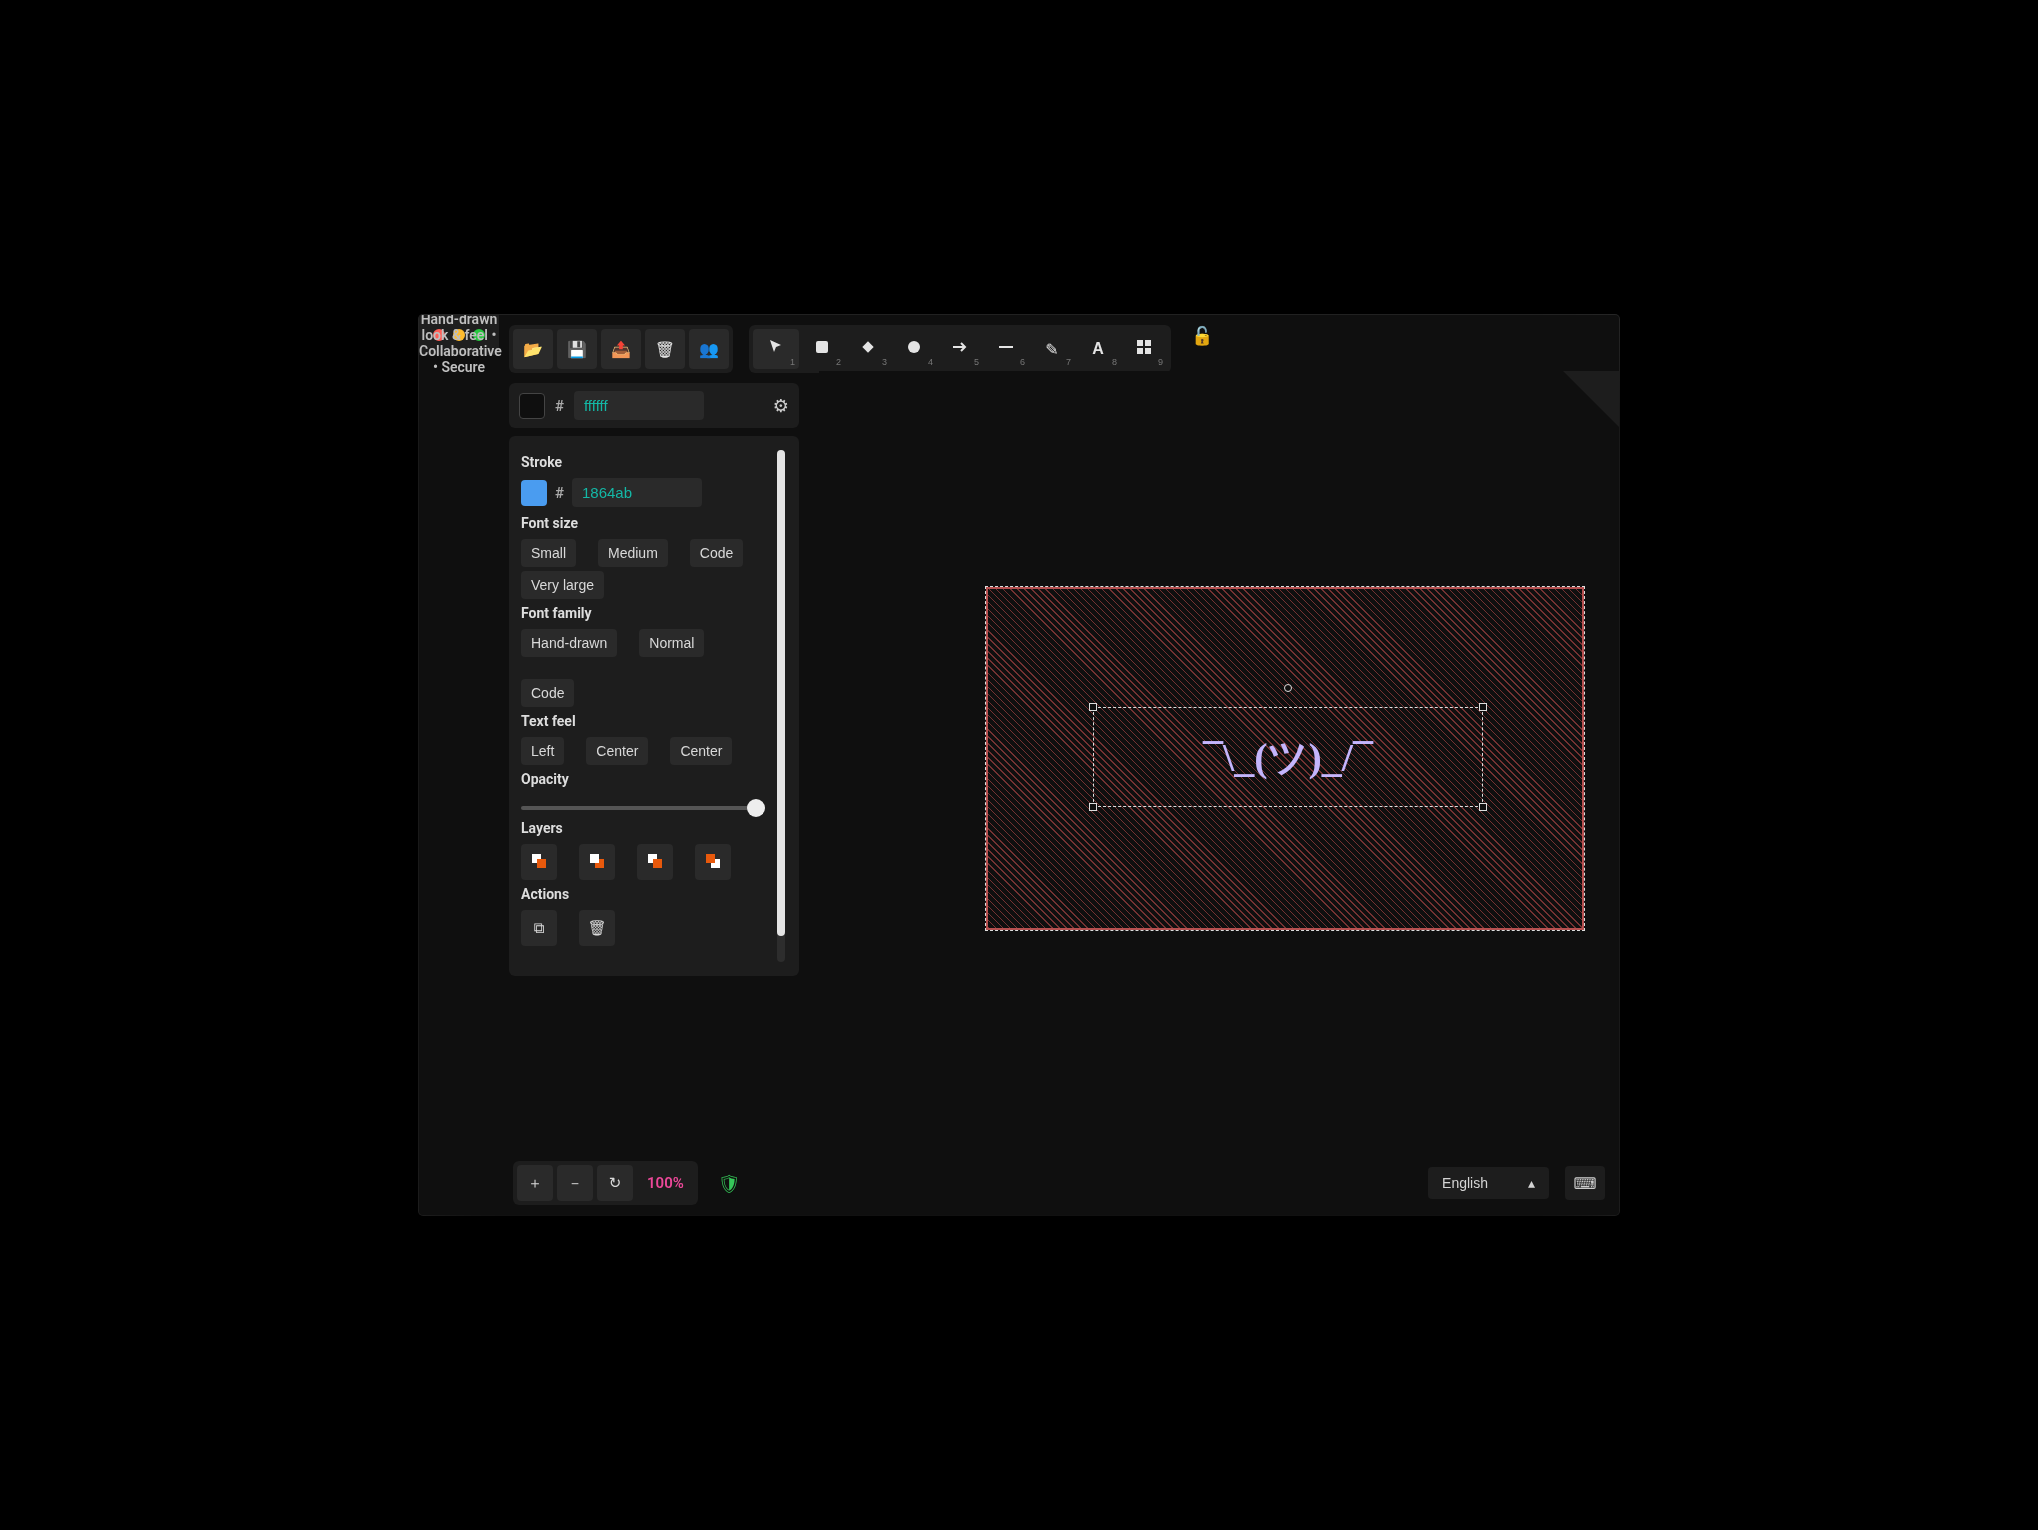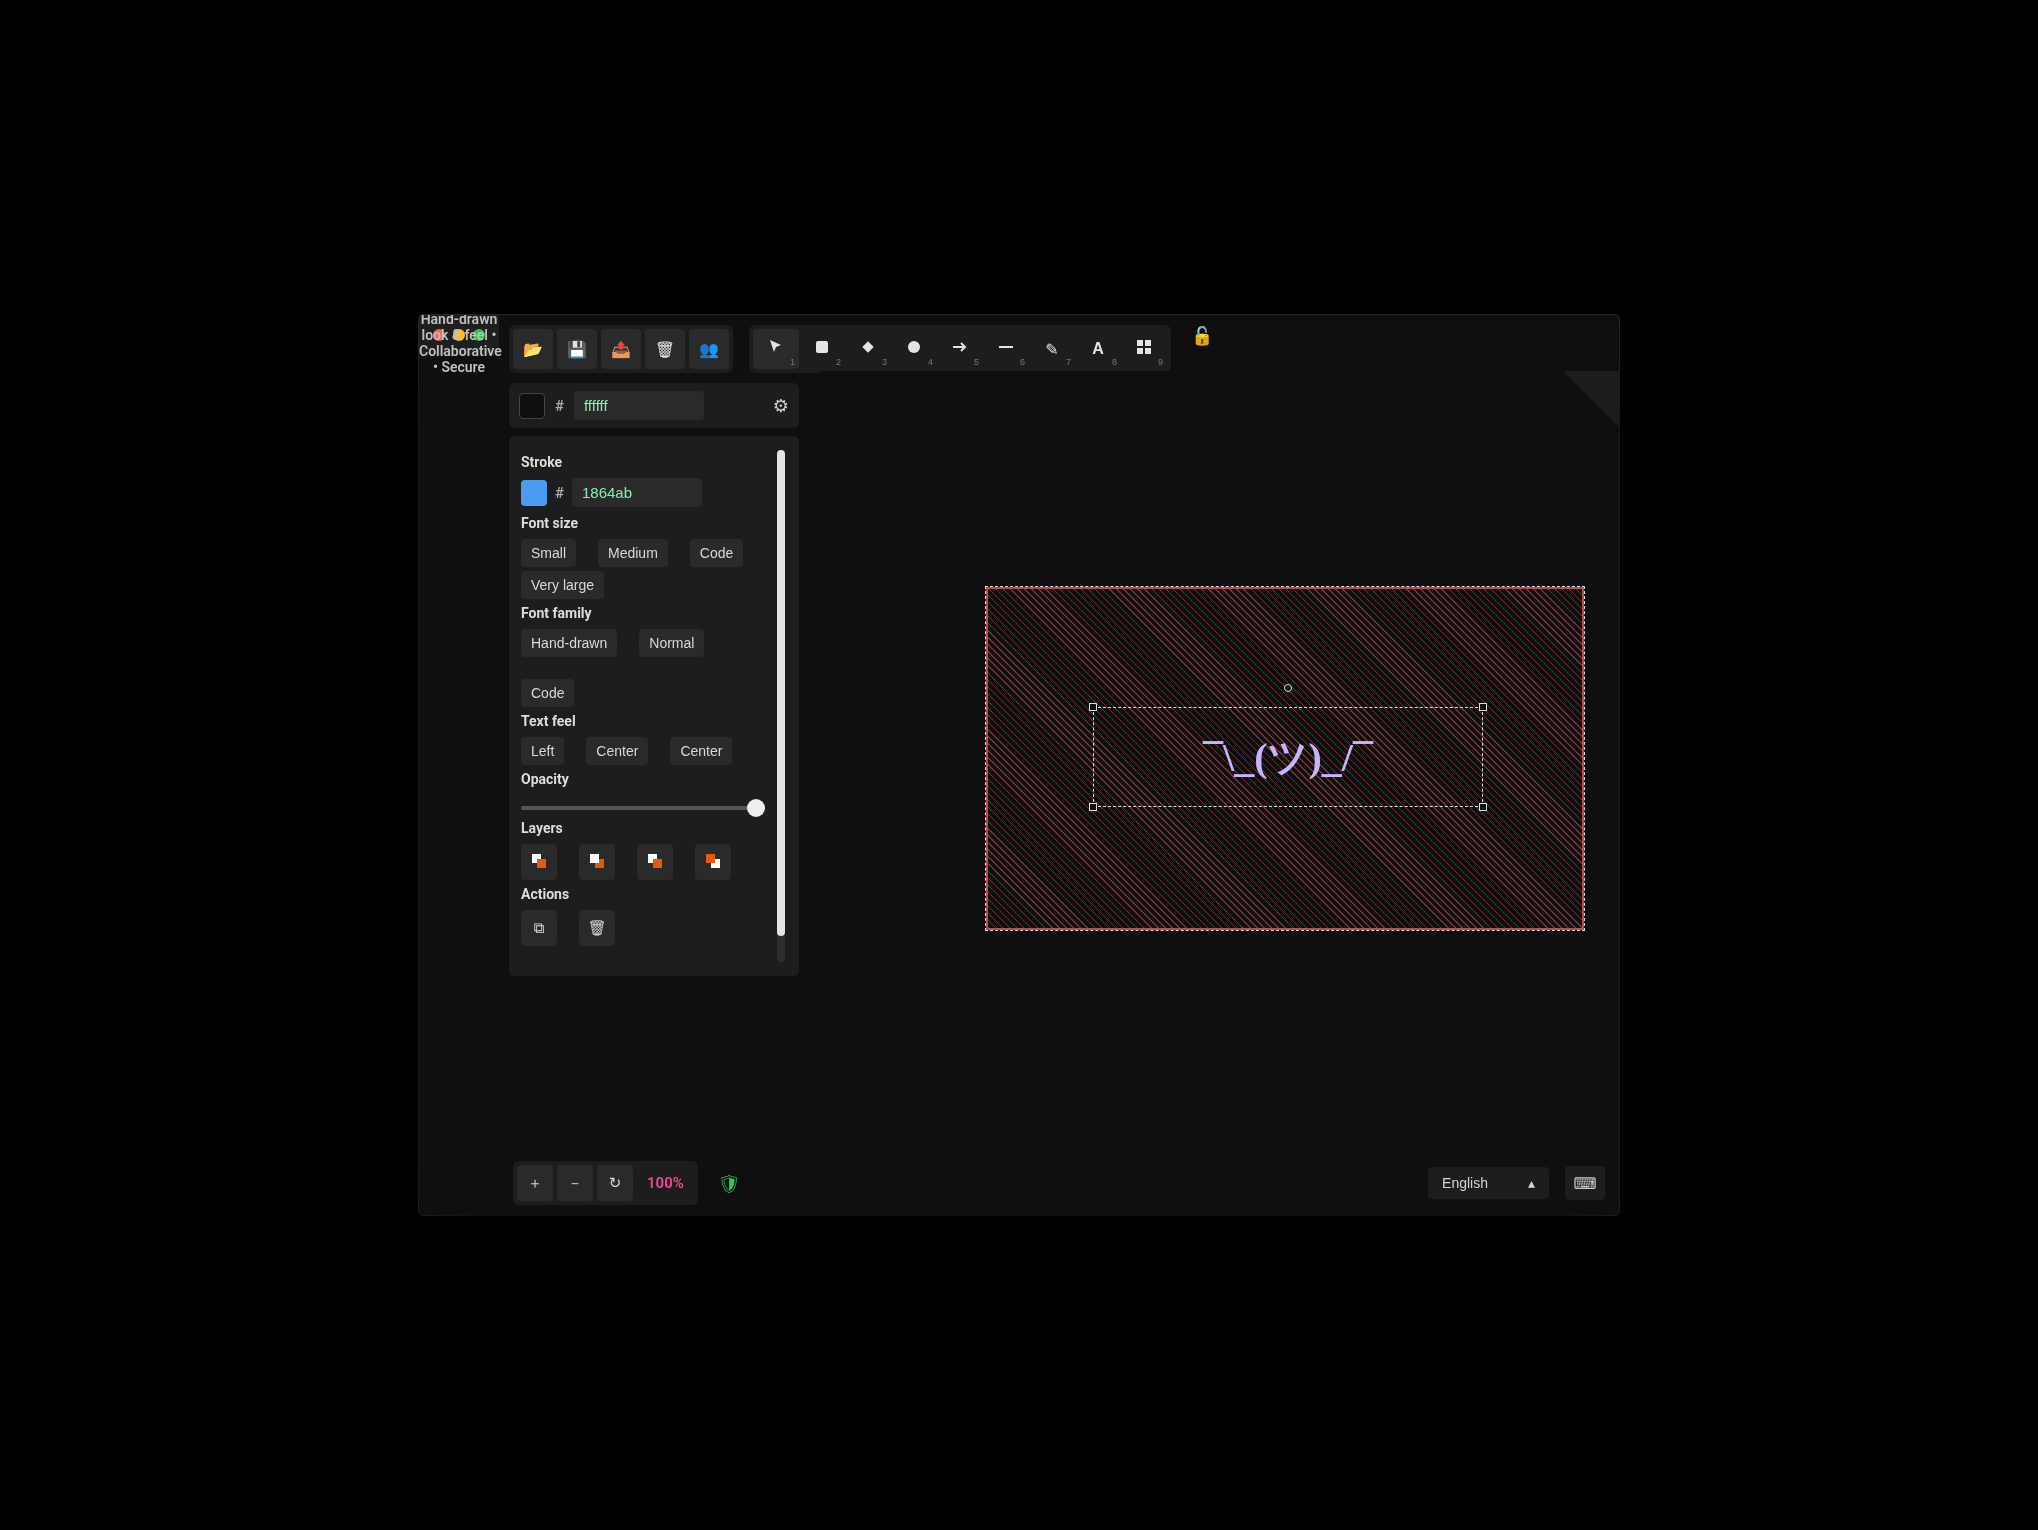--- a/index.html
+++ b/index.html
@@ -56,21 +56,21 @@
     margin-left:10px; margin-top:0; width:290px;
     display:flex; flex-direction:column; gap:8px;
   }
   .color-row {
     background:#1d1d1d; border-radius:6px; padding:8px 10px;
     display:flex; align-items:center; gap:10px;
   }
   .swatch { width:26px; height:26px; border-radius:4px; border:1px solid #444;}
   .hash { color:#aaa; font-weight:600; font-size:15px;}
   .colorinput {
-    background:#2a2a2a; border:none; border-radius:4px; color:#86efac;
+    background:#2a2a2a; border:none; border-radius:4px; color:#14b8a6;
     padding:6px 10px; font-size:15px; width:130px;
   }
   .gear { margin-left:auto; color:#ccc; font-size:18px; cursor:pointer;}
 
   .props {
     background:#1d1d1d; border-radius:6px; padding:12px; margin-right:0;
     display:flex; position:relative; height:540px;
   }
   .props-inner { flex:1; overflow:hidden; padding-right:10px;}
   .props h4 { color:#ddd; font-size:14px; font-weight:700; margin:6px 0 8px;}

